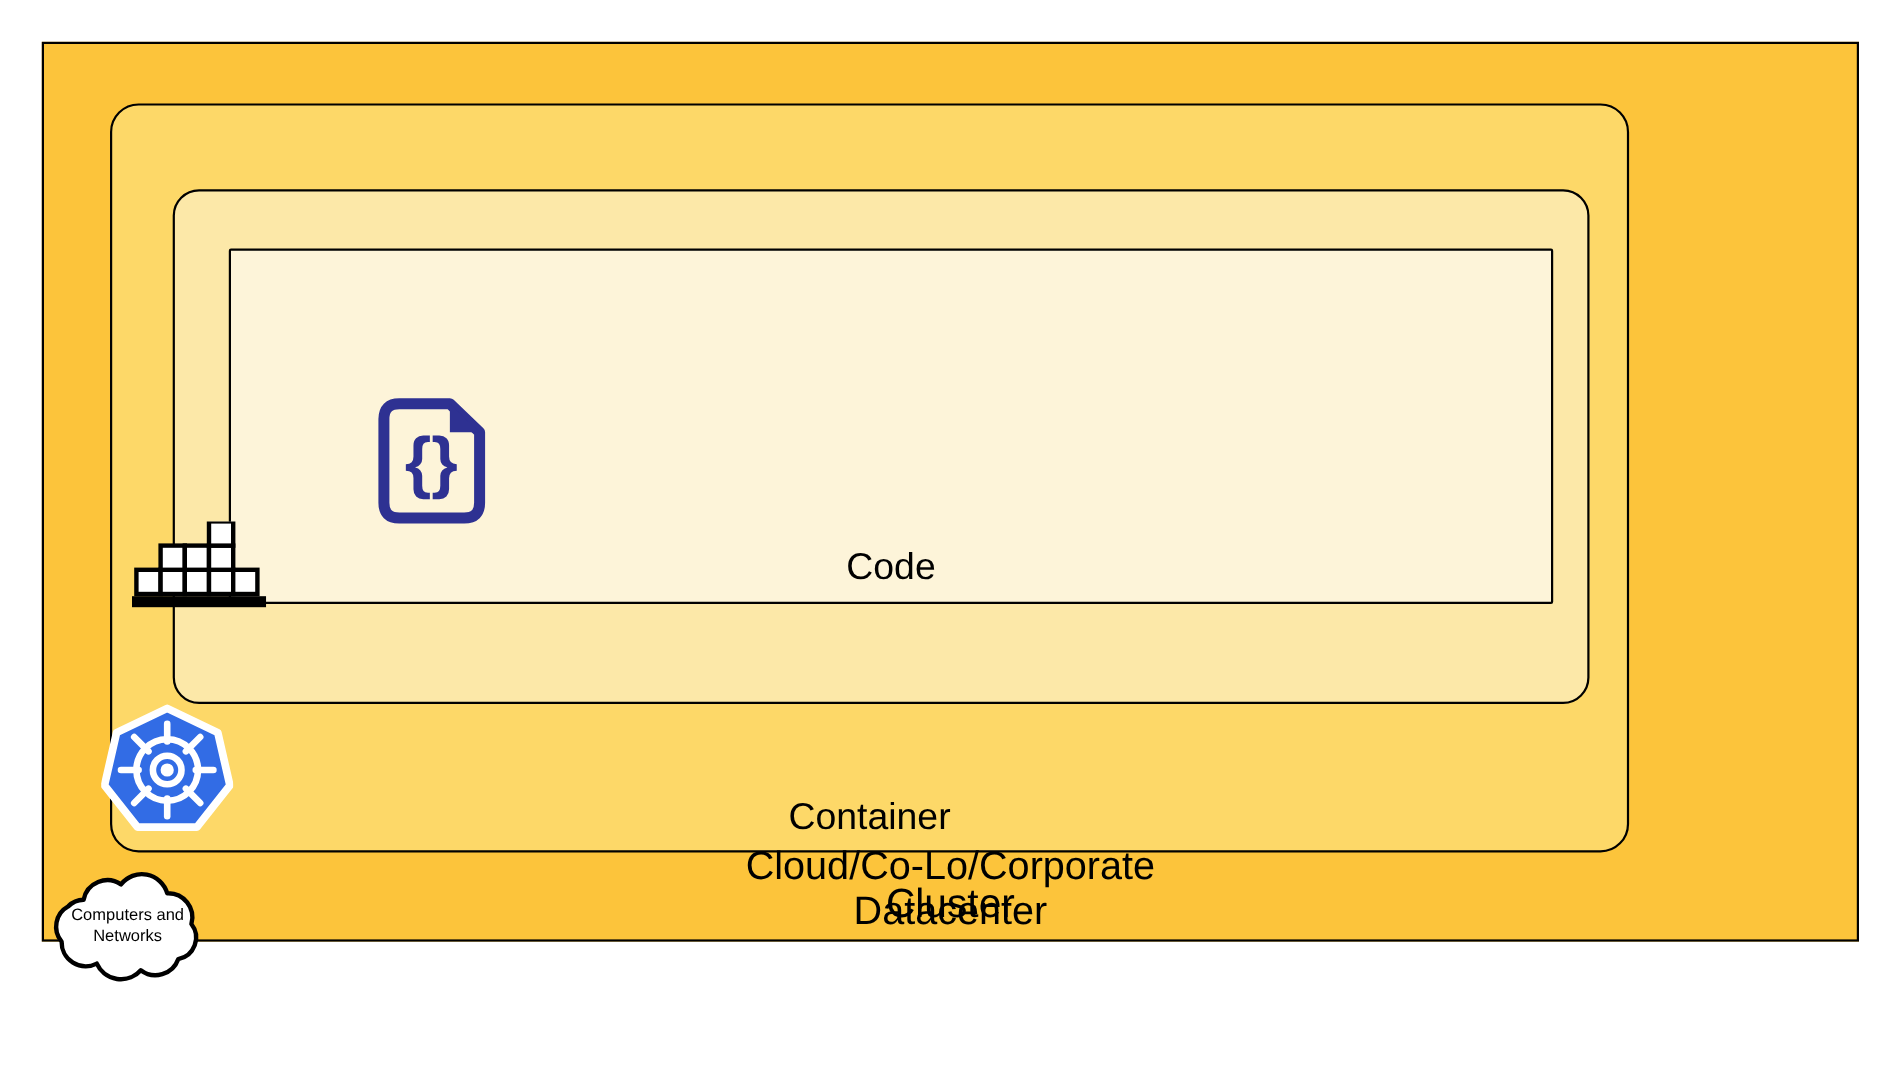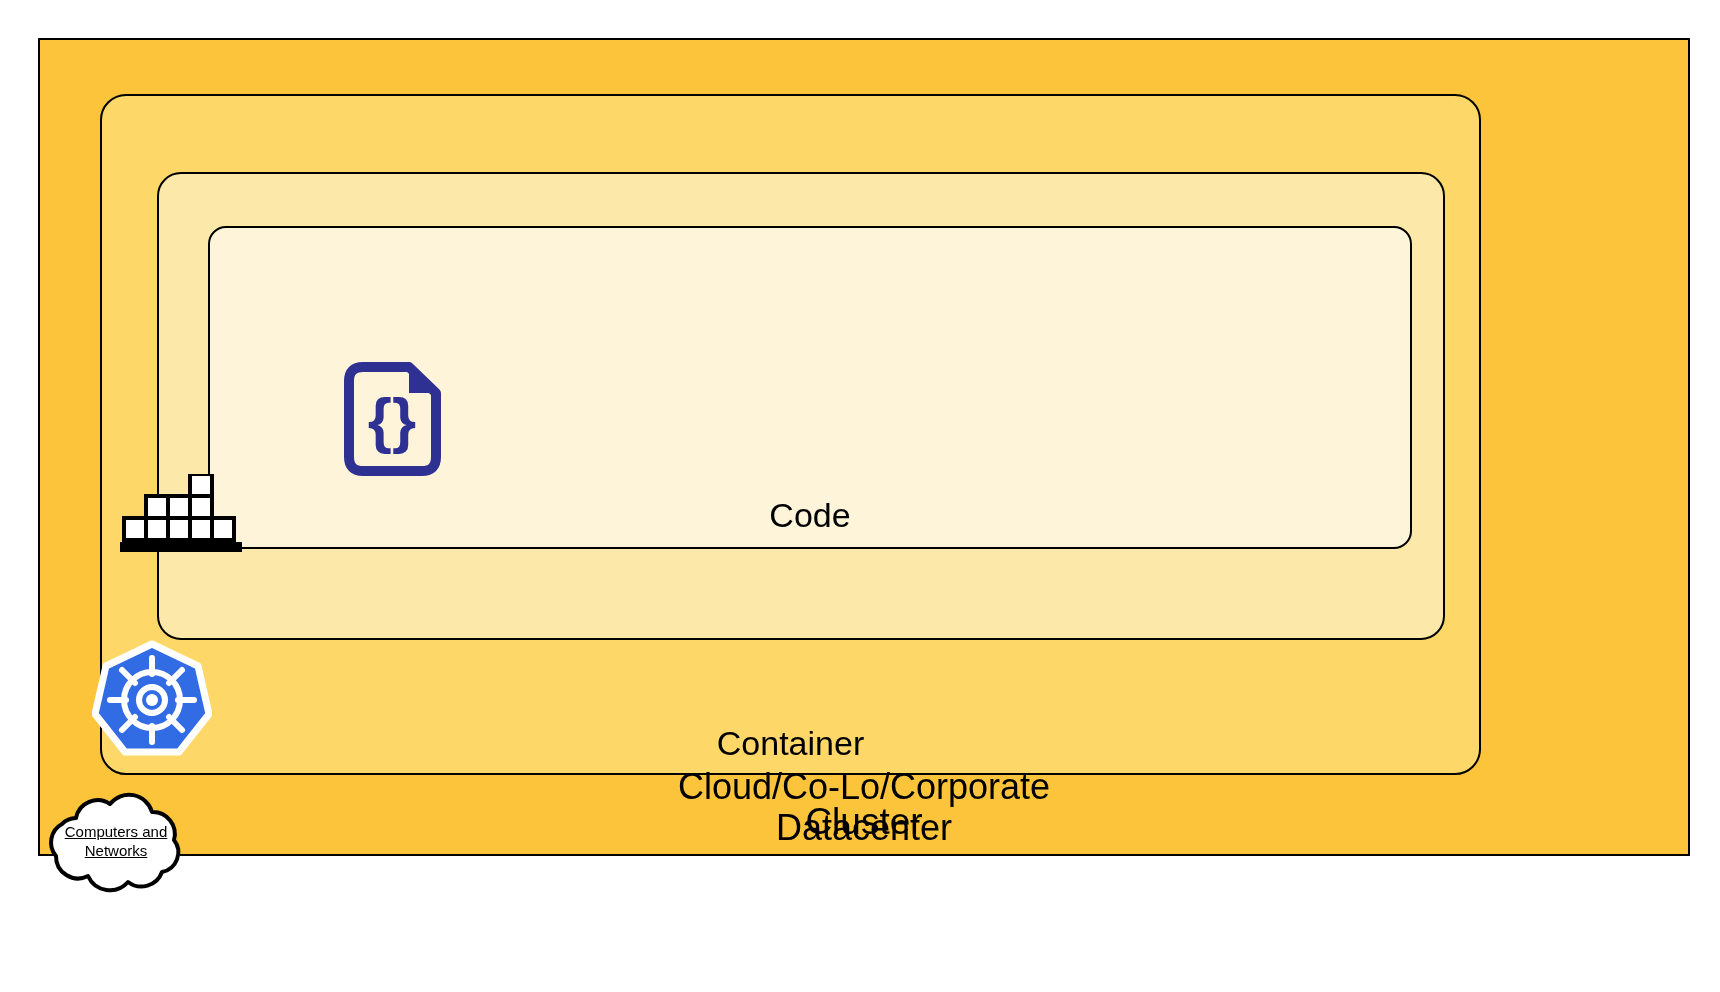--- a/index.html
+++ b/index.html
@@ -49,21 +49,21 @@
     height: 468px;
     background: #FCE8A8;
     border-radius: 24px;
   }
   .layer-code {
     left: 49px;
     top: 52px;
     width: 1204px;
     height: 323px;
     background: #FDF4D9;
-    border-radius: 18px;
+    border-radius: 2px;
   }
 
   
   .layer-label {
     position: absolute;
     width: 100%;
     left: 0;
     text-align: center;
     color: #000000;
     font-weight: 400;
@@ -112,21 +112,20 @@
     display: flex;
     flex-direction: column;
     align-items: center;
     justify-content: center;
     text-align: center;
     font-size: 15px;
     color: #000000;
     line-height: 1.3;
     white-space: pre-line;
     pointer-events: none;
-    text-decoration: underline;
   }
 </style>
 </head>
 <body>
 
 <div class="canvas">
 
   <div class="layer layer-datacenter">
 
     <div class="layer layer-cluster">

